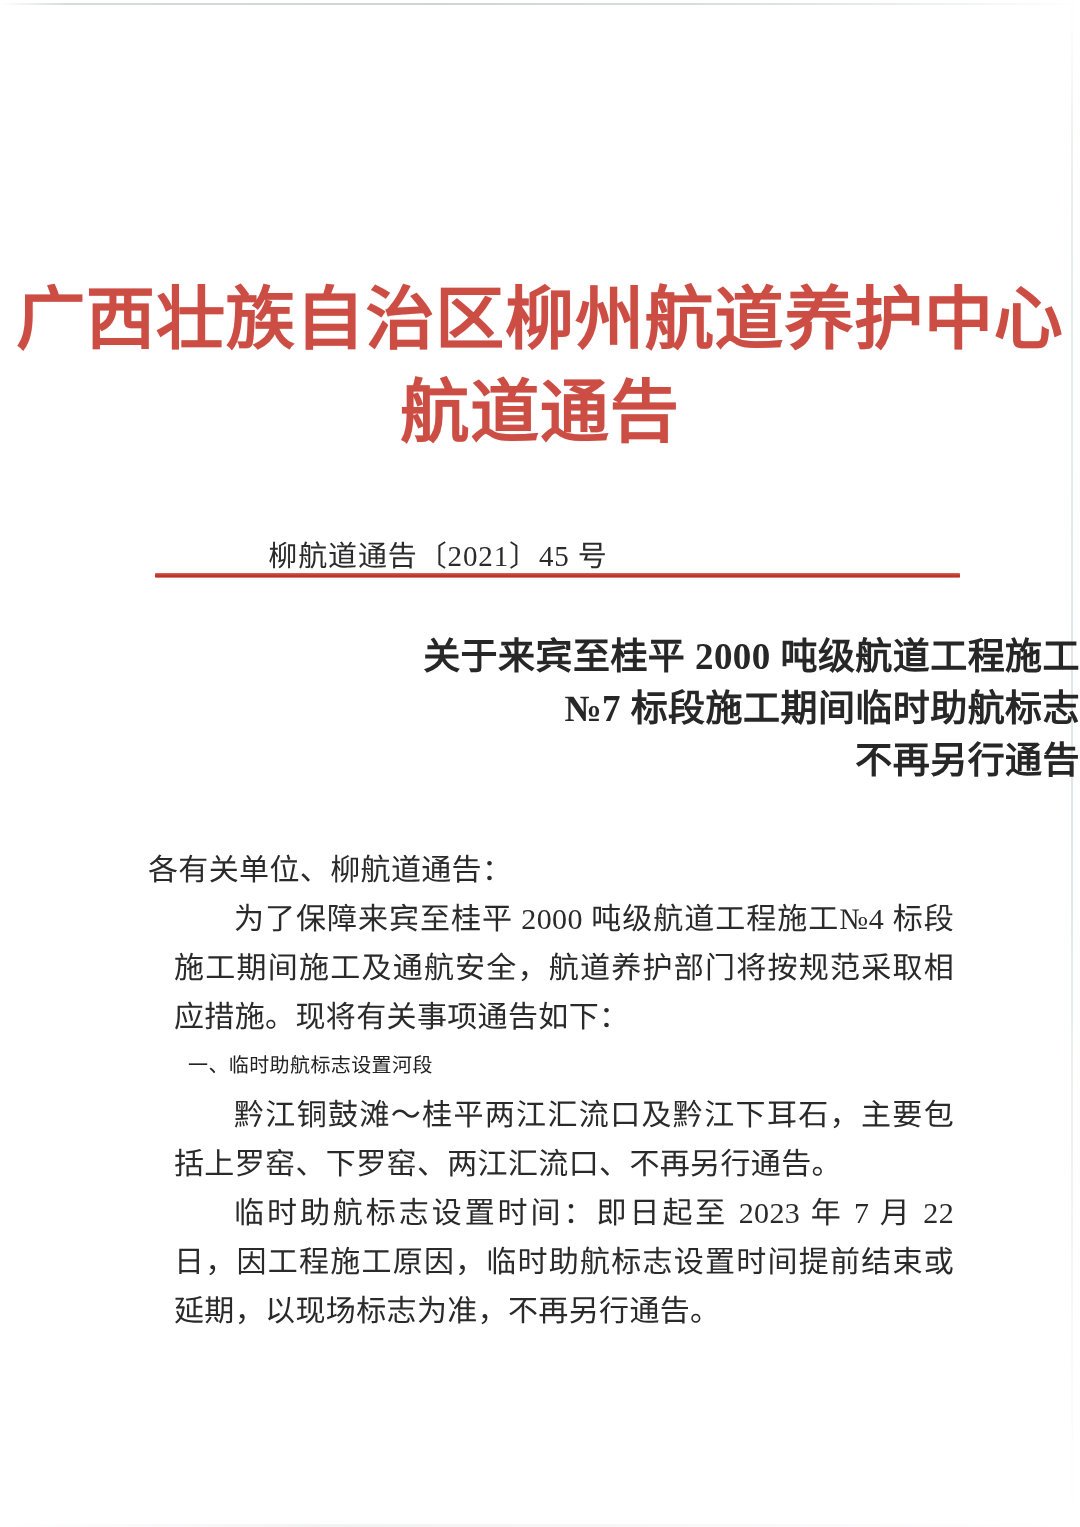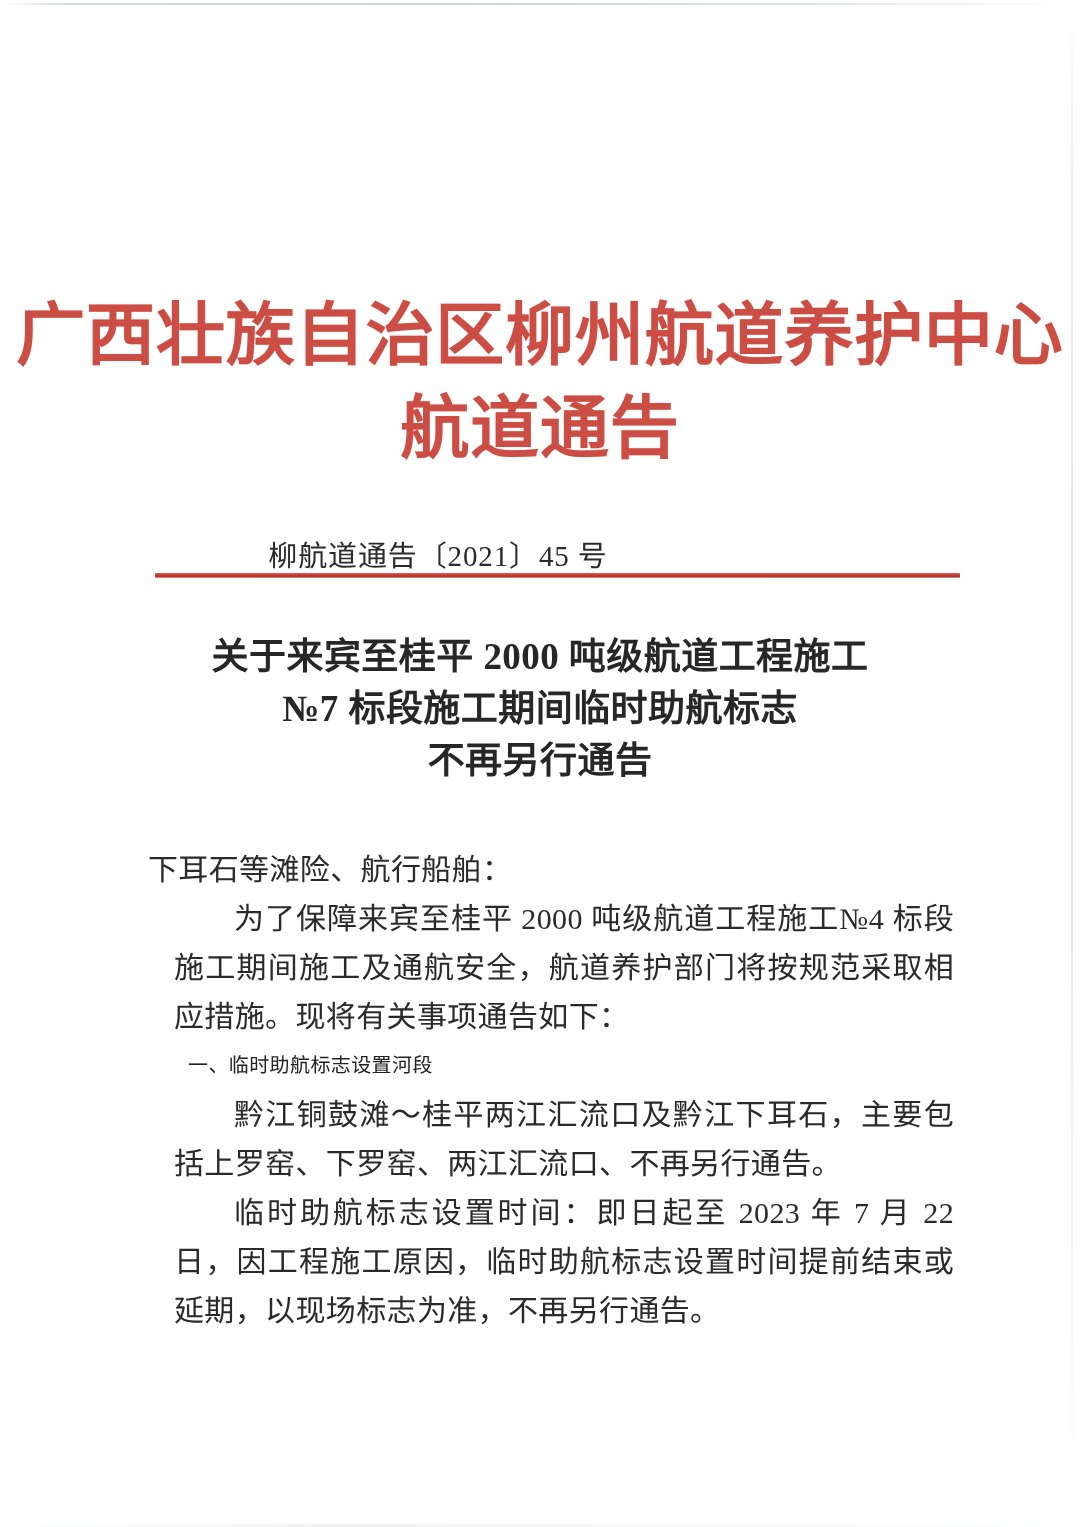--- a/index.html
+++ b/index.html
@@ -61,21 +61,21 @@
       rgba(240,244,246,0) 0%,
       rgba(226,232,234,0.5) 30%,
       rgba(232,238,240,0.35) 70%,
       rgba(244,247,248,0) 100%);
   }
 
   
   .masthead {
     position: absolute;
     left: 0;
-    top: 296px;
+    top: 280px;
     width: 1080px;
     text-align: center;
   }
 
   .masthead-line {
     display: block;
     color: #cb4d44;
     font-family: "Liberation Serif", "DejaVu Serif", serif;
     font-weight: bold;
     letter-spacing: 0.012em;
@@ -120,21 +120,21 @@
       #e8a79c 100%);
     border-radius: 1px;
   }
 
   
   .doc-title {
     position: absolute;
     left: 0;
     top: 631px;
     width: 1080px;
-    text-align: center;
+    text-align: right;
     color: #272727;
     font-family: "Liberation Serif", "DejaVu Serif", serif;
     font-weight: bold;
     font-size: 37px;
     line-height: 52px;
     letter-spacing: 0.012em;
   }
 
   .doc-title .tline {
     display: block;
@@ -195,21 +195,21 @@
   <div class="rule"></div>
 
   <div class="doc-title">
     <span class="tline">关于来宾至桂平 2000 吨级航道工程施工</span>
     <span class="tline">№7 标段施工期间临时助航标志</span>
     <span class="tline">不再另行通告</span>
   </div>
 
   <div class="body-block">
 
-    <p class="para">下耳石等滩险、航行船舶：</p>
+    <p class="para">各有关单位、柳航道通告：</p>
 
     <p class="para indent">为了保障来宾至桂平 2000 吨级航道工程施工№4 标段施工期间施工及通航安全，航道养护部门将按规范采取相应措施。现将有关事项通告如下：</p>
 
     <p class="heading">一、临时助航标志设置河段</p>
 
     <p class="para indent">黔江铜鼓滩～桂平两江汇流口及黔江下耳石，主要包括上罗窑、下罗窑、两江汇流口、不再另行通告。</p>
 
 
     <p class="para indent">临时助航标志设置时间：即日起至 2023 年 7 月 22 日，因工程施工原因，临时助航标志设置时间提前结束或延期，以现场标志为准，不再另行通告。</p>
 

